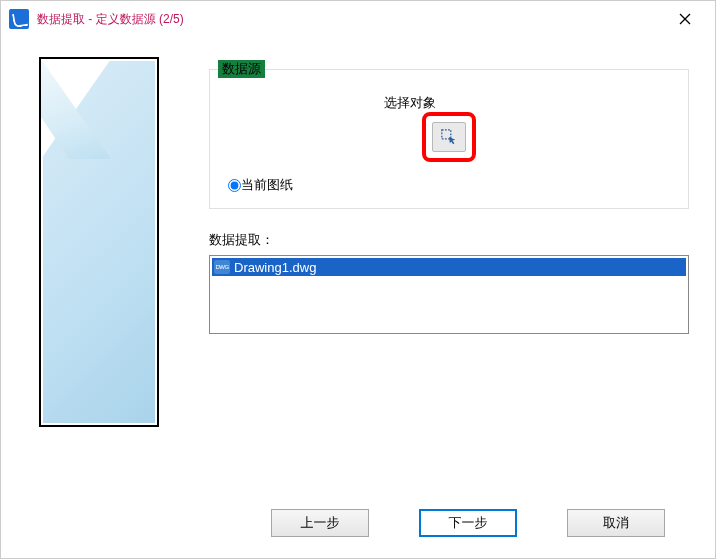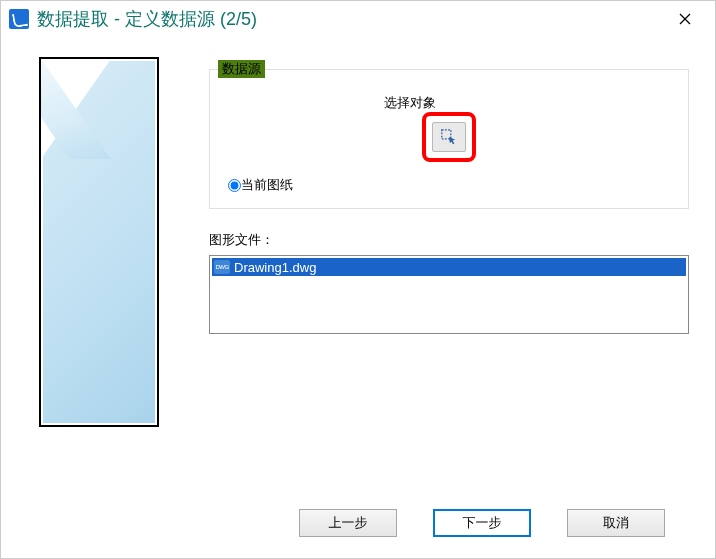--- a/index.html
+++ b/index.html
@@ -42,22 +42,22 @@
     left: 4px; top: 4px;
     width: 12px; height: 12px;
     border: 2px solid #fff;
     border-top: none;
     border-right: none;
     border-radius: 0 0 0 6px;
     transform: rotate(-10deg);
   }
   .title-text {
     flex: 1 1 auto;
-    font-size: 18px;
-    color: #0f766e;
+    font-size: 12px;
+    color: #be185d;
   }
   .close-btn {
     width: 40px;
     height: 30px;
     display: flex;
     align-items: center;
     justify-content: center;
     font-size: 16px;
     color: #000;
   }
@@ -116,21 +116,21 @@
   .group {
     border: 1px solid #e0e0e0;
     position: relative;
     padding: 24px 18px 14px 18px;
     margin-top: 12px;
   }
   .group-legend {
     position: absolute;
     top: -10px;
     left: 8px;
-    background: #4d7c0f;
+    background: #15803d;
     padding: 0 4px;
     font-size: 13px;
   }
 
   .row {
     display: flex;
     align-items: center;
     margin-bottom: 14px;
     flex-direction: column;
   }
@@ -203,21 +203,21 @@
     justify-content: center;
     letter-spacing: -0.5px;
   }
 
   
   .footer {
     height: 70px;
     display: flex;
     align-items: center;
     justify-content: flex-end;
-    gap: 36px;
+    gap: 50px;
     padding-right: 50px;
   }
   .btn {
     width: 98px;
     height: 28px;
     border: 1px solid #a6a6a6;
     background: linear-gradient(#f6f6f6, #e6e6e6);
     display: flex;
     align-items: center;
     justify-content: center;
@@ -273,21 +273,21 @@
             </div>
           </div>
         </div>
 
         <div class="radio-row">
           <input type="radio" checked="" style="">
           <span>当前图纸</span>
         </div>
       </div>
 
-      <div class="files-label">图形文件：</div>
+      <div class="files-label">数据提取：</div>
       <div class="file-list">
         <div class="file-item selected">
           <div class="file-icon"></div>
           <span>Drawing1.dwg</span>
         </div>
       </div>
 
     </div>
   </div>
 

